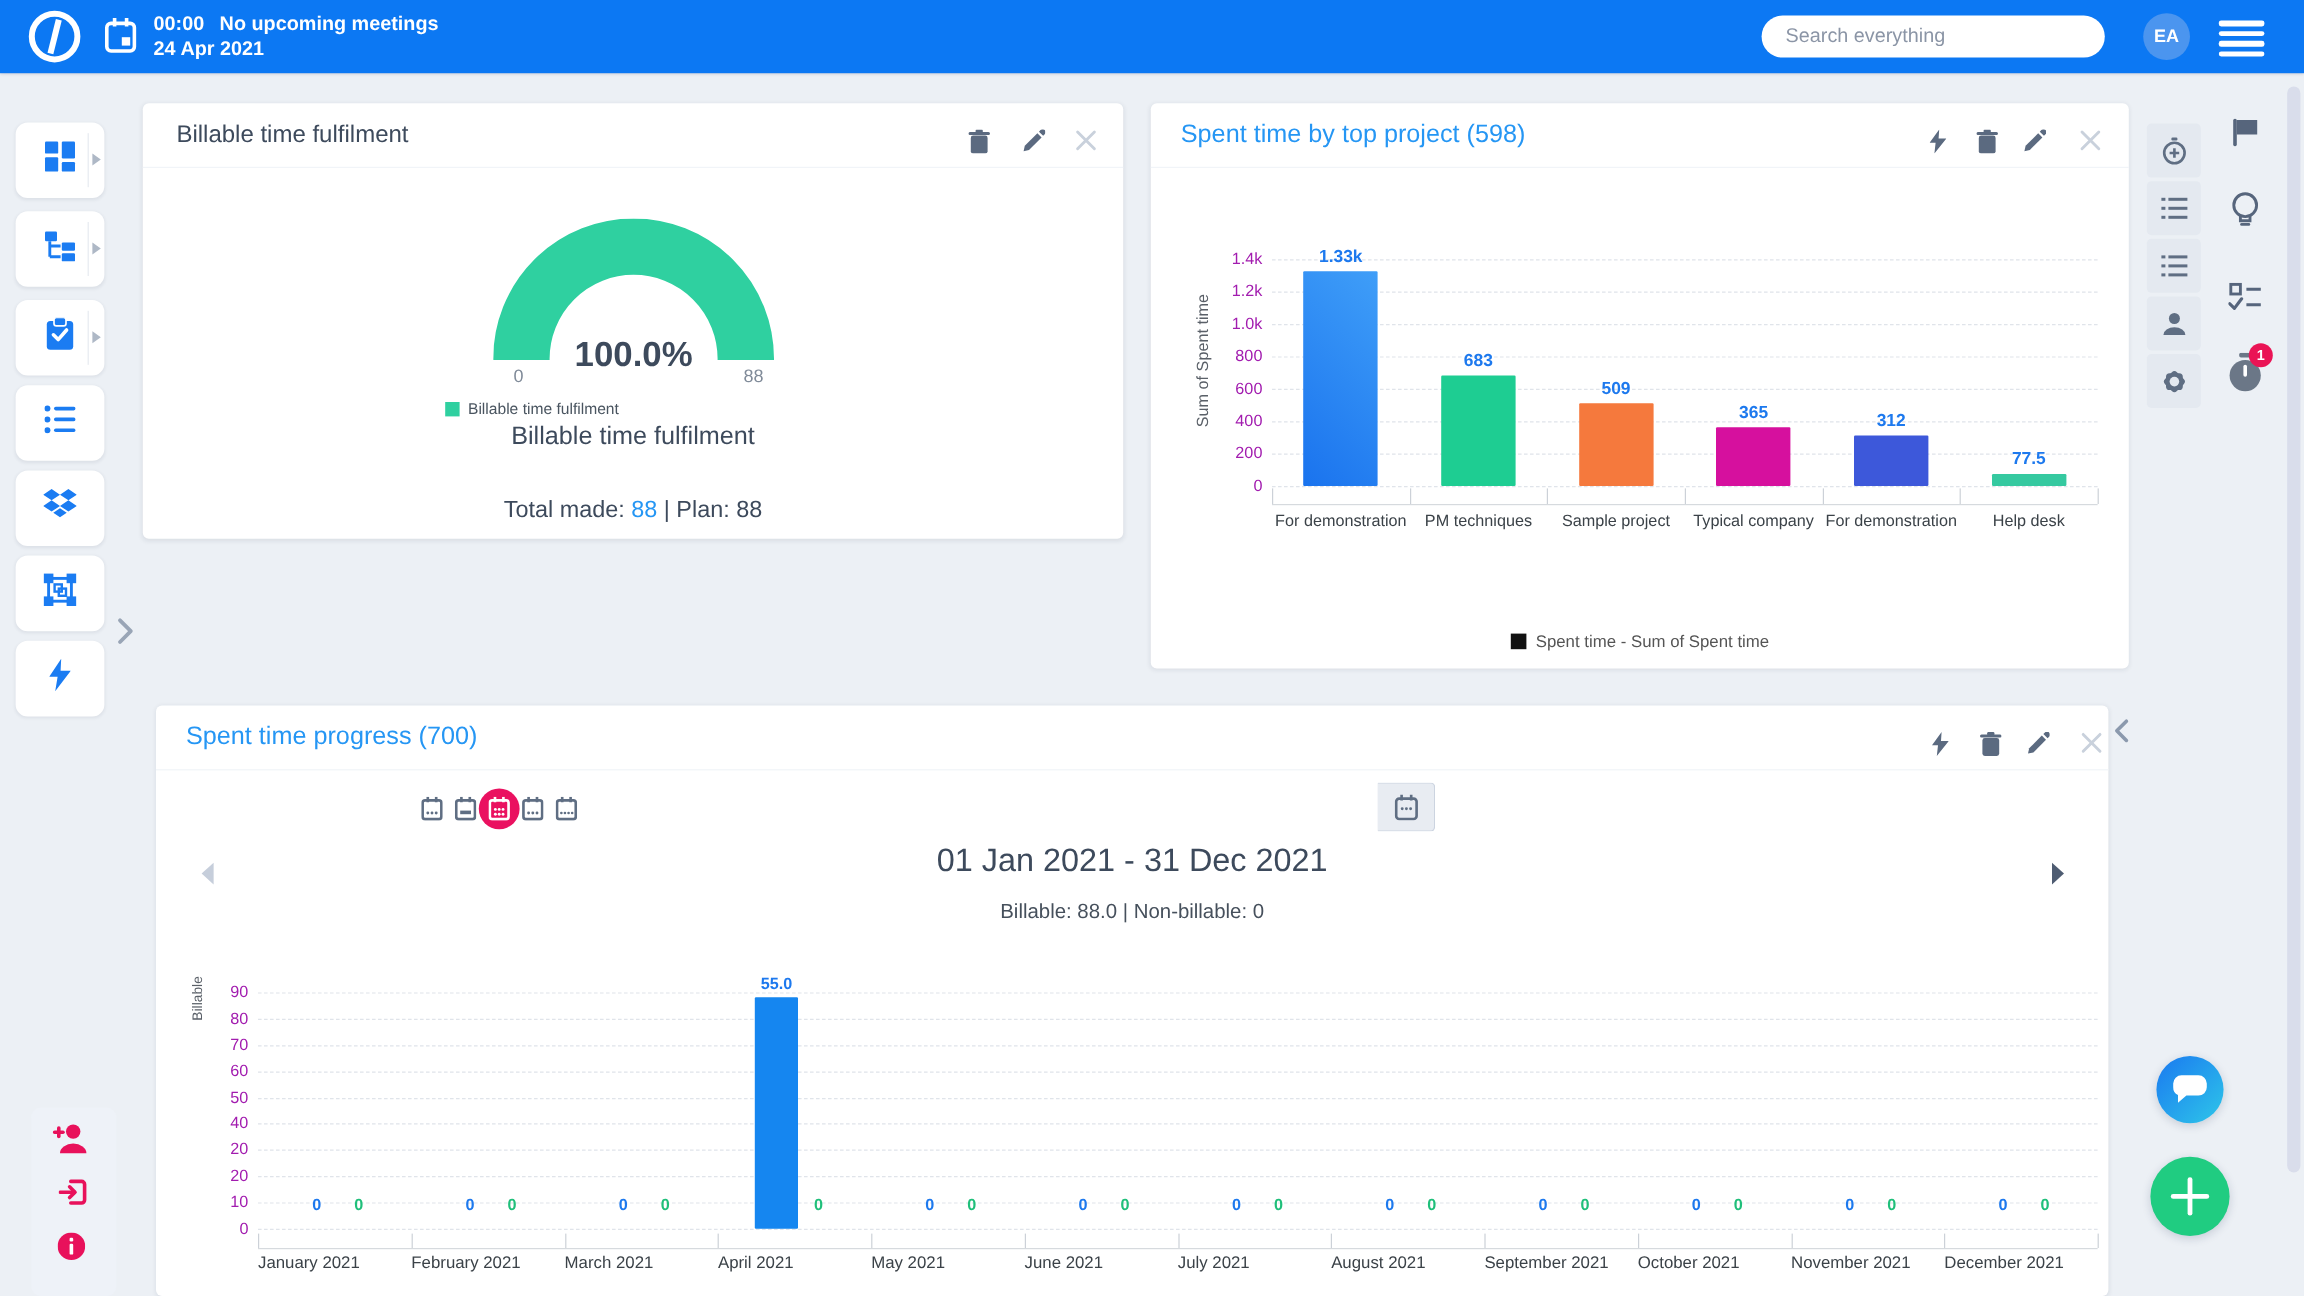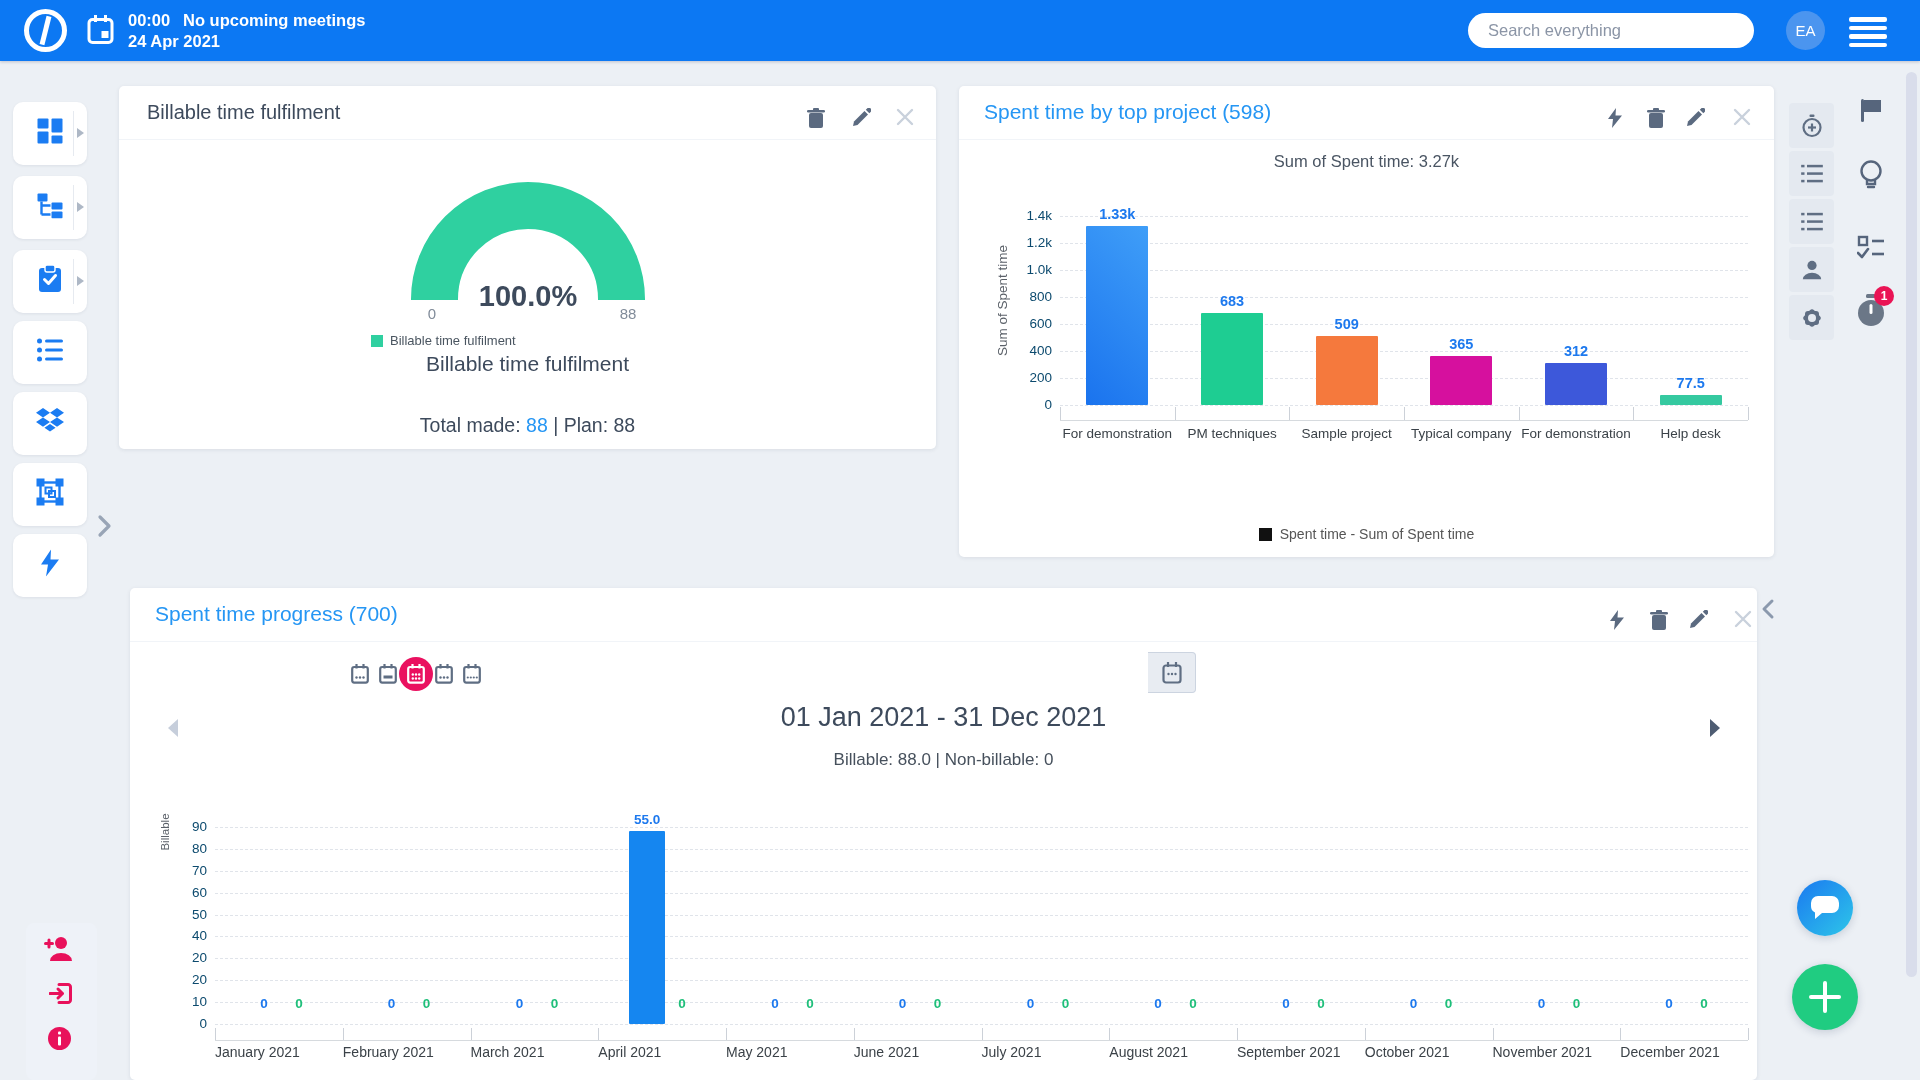--- a/index.html
+++ b/index.html
@@ -9,21 +9,21 @@
 .abs{position:absolute}
 
 
 .topbar{position:absolute;left:0;top:0;width:1920px;height:61px;background:#0c78f3;box-shadow:0 1px 3px rgba(0,0,40,.2);z-index:30}
 .logo{position:absolute;left:24px;top:9px;width:43px;height:43px;border:5px solid #fff;border-radius:50%}
 .logo i{position:absolute;left:14px;top:2px;width:5px;height:29px;background:#fff;transform:rotate(14deg)}
 .tb-text{position:absolute;color:#fff;font-weight:bold;font-size:16.5px;white-space:nowrap}
 .search{position:absolute;left:1468px;top:13px;width:286px;height:35px;background:#fff;border-radius:17.5px;display:flex;}
 .search input{border:none;outline:none;background:transparent;width:100%;padding:0 20px;font-size:16.5px;color:#3f4a5a;font-family:inherit}
 .search input::placeholder{color:#8b95a6}
-.avatar{position:absolute;left:1786px;top:11px;width:39px;height:39px;border-radius:50%;background:#4b95ef;color:#fff;font-size:15px;font-weight:normal;display:flex;align-items:center;justify-content:center}
+.avatar{position:absolute;left:1786px;top:11px;width:39px;height:39px;border-radius:50%;background:#4b95ef;color:#fff;font-size:15px;font-weight:bold;display:flex;align-items:center;justify-content:center}
 .burger{position:absolute;left:1849px;top:17px;width:38px;height:30px;display:flex;flex-direction:column;justify-content:space-between;cursor:pointer}
 .burger b{display:block;height:4.5px;background:#fff;border-radius:2px}
 
 
 .snav{position:absolute;left:13px;width:74px;height:63px;background:#fff;border-radius:10px;box-shadow:0 1px 3px rgba(30,40,70,.08);cursor:pointer}
 .snav .ic{position:absolute;left:37px;top:31px;transform:translate(-50%,-50%)}
 .snav .div{position:absolute;left:60px;top:9px;width:1px;height:45px;background:#e6eaf0}
 .snav .caret{position:absolute;left:64px;top:26px;width:0;height:0;border-left:7px solid #aeb8c6;border-top:5.5px solid transparent;border-bottom:5.5px solid transparent}
 .blpanel{position:absolute;left:26px;top:923px;width:71px;height:157px;background:#eef2f8;border-radius:8px}
 .pinkbtn{position:absolute;cursor:pointer}
@@ -44,21 +44,21 @@
 .gauge-wrap{position:absolute;left:292px;top:96px;width:234px;height:118px;overflow:hidden}
 .gauge-ring{position:absolute;left:0;top:0;width:234px;height:234px;border-radius:50%;border:47px solid #2fd0a0}
 .gauge-pct{position:absolute;left:259px;top:194px;width:300px;text-align:center;font-size:29px;font-weight:bold;color:#3d4a5c}
 .gminmax{position:absolute;width:34px;text-align:center;font-size:15px;color:#808b99}
 .glegend{position:absolute;left:252px;top:247px;display:flex;align-items:center;gap:7px;font-size:13px;color:#4a5560}
 .glegend i{display:block;width:12px;height:12px;background:#2fd0a0}
 .center-line{position:absolute;left:0;width:100%;text-align:center;color:#3d4a5c}
 
 
 .gridline{position:absolute;height:0;border-top:1px dashed #e0e4ea}
-.ytick{position:absolute;font-size:13.5px;color:#0c4a6e;text-align:right}
+.ytick{position:absolute;font-size:13.5px;color:#a21caf;text-align:right}
 .bar{position:absolute;border-radius:1px}
 .bval{position:absolute;text-align:center;font-size:14.5px;font-weight:bold;color:#1d79ee}
 .zval{position:absolute;width:30px;text-align:center;font-size:13.5px;font-weight:bold}
 .cat{position:absolute;text-align:center;font-size:13.5px;color:#3b4248}
 .mcat{position:absolute;text-align:left;font-size:14px;color:#3b4248}
 .axisline{position:absolute;height:1px;background:#d6dade}
 .atick{position:absolute;width:1px;background:#ccd1d8}
 .ylab{position:absolute;transform:rotate(-90deg);text-align:center;font-size:13.5px;color:#5a6068;white-space:nowrap}
 .legendrow{position:absolute;left:0;width:100%;display:flex;align-items:center;justify-content:center;gap:8px;font-size:14px;color:#555}
 .legendrow i{display:block;width:13px;height:13px;background:#111}
@@ -316,21 +316,20 @@
           <rect x="6" y="0" width="6" height="3" rx="1" fill="#5b6a80"></rect>
         </svg>
       <svg class="hic" style="left:727px" width="19" height="19" viewBox="0 0 19 19">
           <path d="M2 13.5 L12.5 3 L16 6.5 L5.5 17 L1 18 Z" fill="#5b6a80"></path>
           <path d="M13.8 1.7 L17.3 5.2 L18.6 3.9 A1.8 1.8 0 0 0 15.1 0.4 Z" fill="#5b6a80"></path>
         </svg>
       <svg class="hic" style="left:774px" width="18" height="18" viewBox="0 0 18 18">
           <path d="M2 2 L16 16 M16 2 L2 16" stroke="#c9d1dc" stroke-width="2.4" stroke-linecap="round"></path>
         </svg>
     </div>
-    <div class="center-line" style="top:66px;font-size:16.5px;color:#4a5563">Sum of Spent time: 3.27k</div>
     <div class="ylab" style="left:-37px;top:207px;width:160px">Sum of Spent time</div>
     <div id="chart598" class="abs" style="left:0;top:0;width:815px;height:471px">
         <div class="gridline" style="left:101px;top:319px;width:688px"></div>
         <div class="ytick" style="left:45px;top:311px;width:48px">0</div>
         <div class="gridline" style="left:101px;top:292px;width:688px"></div>
         <div class="ytick" style="left:45px;top:284px;width:48px">200</div>
         <div class="gridline" style="left:101px;top:265px;width:688px"></div>
         <div class="ytick" style="left:45px;top:257px;width:48px">400</div>
         <div class="gridline" style="left:101px;top:238px;width:688px"></div>
         <div class="ytick" style="left:45px;top:230px;width:48px">600</div>

